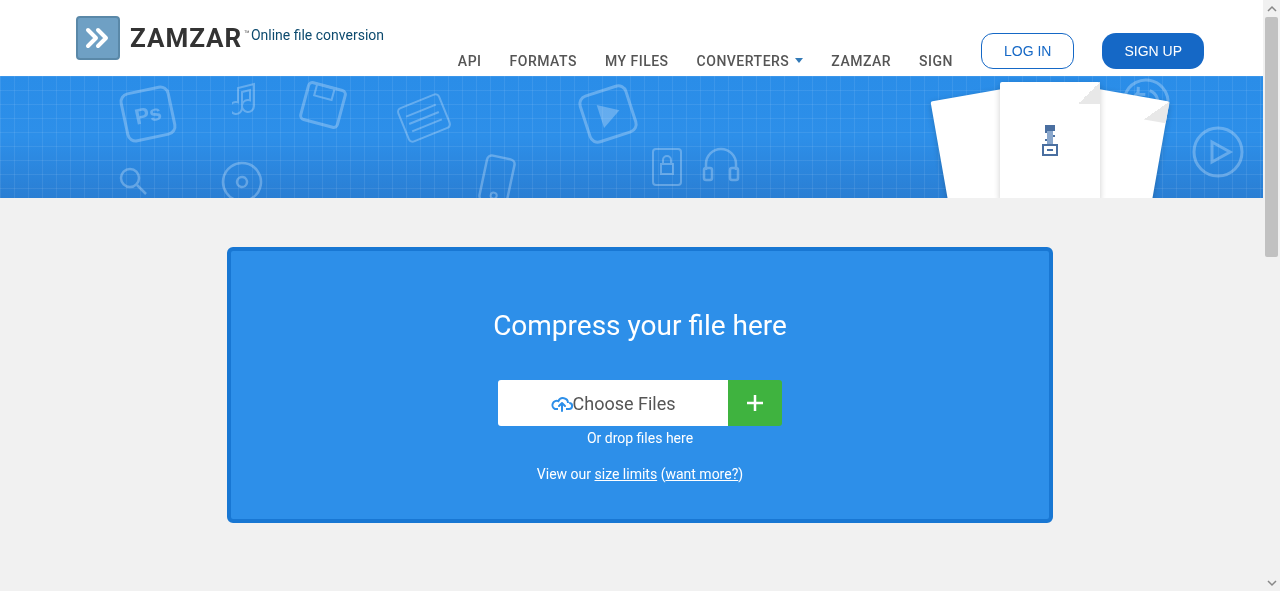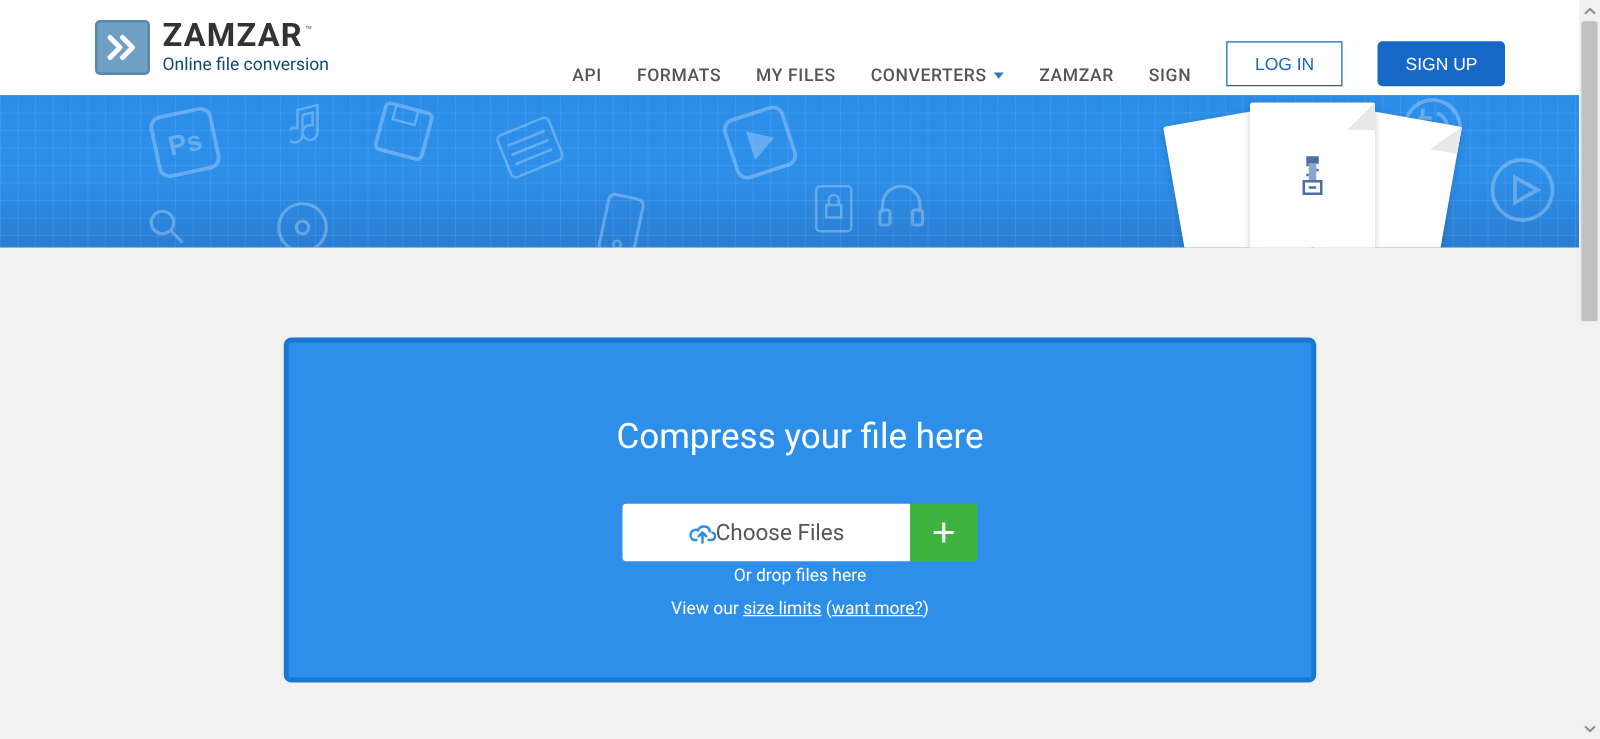--- a/index.html
+++ b/index.html
@@ -2,55 +2,55 @@
 <html><head>
 <meta charset="utf-8">
 <style>
 * { margin: 0; padding: 0; box-sizing: border-box; }
 body { font-family: -apple-system, BlinkMacSystemFont, "Segoe UI", Roboto, Arial, sans-serif; background: #f1f1f1; width: 1280px; overflow-x: hidden; }
 
 
 .header { background: #fff; height: 76px; display: flex; align-items: center; padding: 0 76px 0 76px; }
 .logo { display: flex; align-items: center; gap: 10px; }
 .logo-icon { width: 44px; height: 44px; background: #6fa0c4; border: 2px solid #5a88a8; border-radius: 4px; display: flex; align-items: center; justify-content: center; }
-.logo-text { display: flex; flex-direction: column; }
+.logo-text { display: flex; flex-direction: row; }
 .logo-main { font-size: 26px; font-weight: 700; color: #333; letter-spacing: 1px; line-height: 1; }
 .logo-sub { font-size: 14px; color: #0c4a6e; margin-top: 2px; }
 .tm { font-size: 9px; vertical-align: super; color: #666; margin-left: 2px; font-weight: 400; }
 
 .nav { margin-left: auto; display: flex; align-items: flex-end; gap: 28px; }
 .nav a { text-decoration: none; color: #555; font-size: 14px; font-weight: 500; letter-spacing: 0.5px; }
 .nav .dropdown { display: flex; align-items: center; gap: 4px; margin-top: 45px; }
 .caret { width: 0; height: 0; border-left: 4px solid transparent; border-right: 4px solid transparent; border-top: 5px solid #337ab7; margin-left: 2px; }
 
-.btn-outline { border: 1px solid #1568c6; color: #1568c6; background: #fff; padding: 9px 22px; border-radius: 0; font-size: 14px; font-weight: 500; cursor: pointer; margin-top: 25px; }
-.btn-primary { border: none; background: #1568c6; color: #fff; padding: 10px 22px; border-radius: 4px; font-size: 14px; font-weight: 500; cursor: pointer; }
+.btn-outline { border: 1px solid #1568c6; color: #1568c6; background: #fff; padding: 9px 22px; border-radius: 12px; font-size: 14px; font-weight: 500; cursor: pointer; margin-top: 25px; }
+.btn-primary { border: none; background: #1568c6; color: #fff; padding: 10px 22px; border-radius: 14px; font-size: 14px; font-weight: 500; cursor: pointer; }
 
 
 .hero { height: 122px; background: linear-gradient(180deg, #2a8de8 0%, #2d8fe9 50%, #2a7ed3 100%); position: relative; overflow: hidden; display: flex; align-items: center; padding-left: 76px; }
 .hero-grid { position: absolute; inset: 0; background-image: linear-gradient(rgba(255,255,255,0.08) 1px, transparent 1px), linear-gradient(90deg, rgba(255,255,255,0.08) 1px, transparent 1px); background-size: 14px 14px; }
 .hero-title { font-size: 44px; font-weight: 300; color: #fff; z-index: 2; position: relative; }
 .hero-papers { position: absolute; right: 280px; top: 6px; z-index: 1; }
 .paper { position: absolute; width: 100px; height: 118px; background: #fff; border-radius: 2px; box-shadow: 0 2px 6px rgba(0,0,0,0.2); }
 .paper.left { left: -60px; top: 10px; transform: rotate(-10deg); }
 .paper.right { left: 60px; top: 10px; transform: rotate(10deg); }
 .paper.center { left: 0; top: 0; z-index: 2; display:flex; align-items:center; justify-content:center; }
 .paper-fold { position: absolute; top: 0; right: 0; width: 22px; height: 22px; background: linear-gradient(135deg, transparent 50%, #e8e8e8 50%); }
 .hero-icon { position: absolute; opacity: 0.35; }
 .hero-icon svg { display: block; }
 
 
-.content { display: flex; justify-content: center; padding-top: 72px; padding-bottom: 40px; text-align: center; }
+.content { display: flex; justify-content: center; padding-top: 49px; padding-bottom: 40px; text-align: center; }
 .upload-card { width: 826px; height: 276px; background: #2d8fe9; border: 4px solid #1877d3; border-radius: 6px; display: flex; flex-direction: column; align-items: center; padding-top: 58px; color: #fff; }
 .upload-title { font-size: 28px; font-weight: 400; margin-bottom: 38px; }
 .upload-row { display: flex; }
 .choose-btn { background: #fff; color: #555; width: 230px; height: 46px; display: flex; align-items: center; justify-content: center; border-radius: 3px 0 0 3px; font-size: 18px; cursor: pointer; }
 .plus-btn { background: #3fb33f; width: 54px; height: 46px; display: flex; align-items: center; justify-content: center; border-radius: 0 3px 3px 0; cursor: pointer; }
 .drop-text { margin-top: 4px; font-size: 14px; }
-.limits-text { margin-top: 10px; font-size: 14px; }
+.limits-text { margin-top: 20px; font-size: 14px; }
 .limits-text a { color: #fff; text-decoration: underline; }
 
 
 .scrollbar { position: fixed; right: 0; top: 0; width: 17px; height: 591px; background: #f1f1f1; }
 .scroll-thumb { position: absolute; top: 17px; left: 2px; width: 13px; height: 240px; background: #c1c1c1; border-radius: 2px; }
 .scroll-arrow { position: absolute; left: 0; width: 17px; height: 17px; display:flex; align-items:center; justify-content:center; }
 .scroll-arrow.up { top: 0; }
 .scroll-arrow.down { bottom: 0; }
 </style>
 </head>

